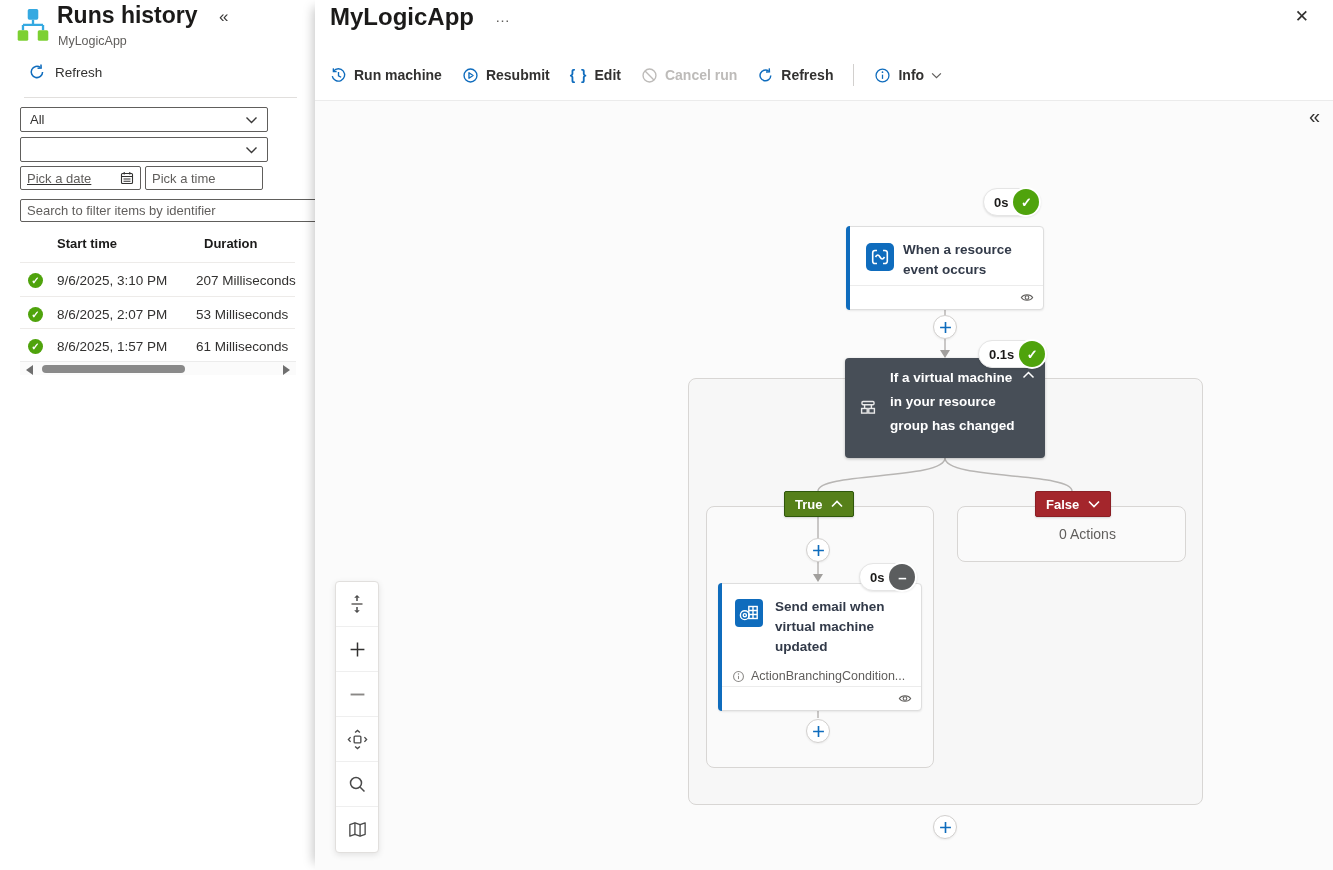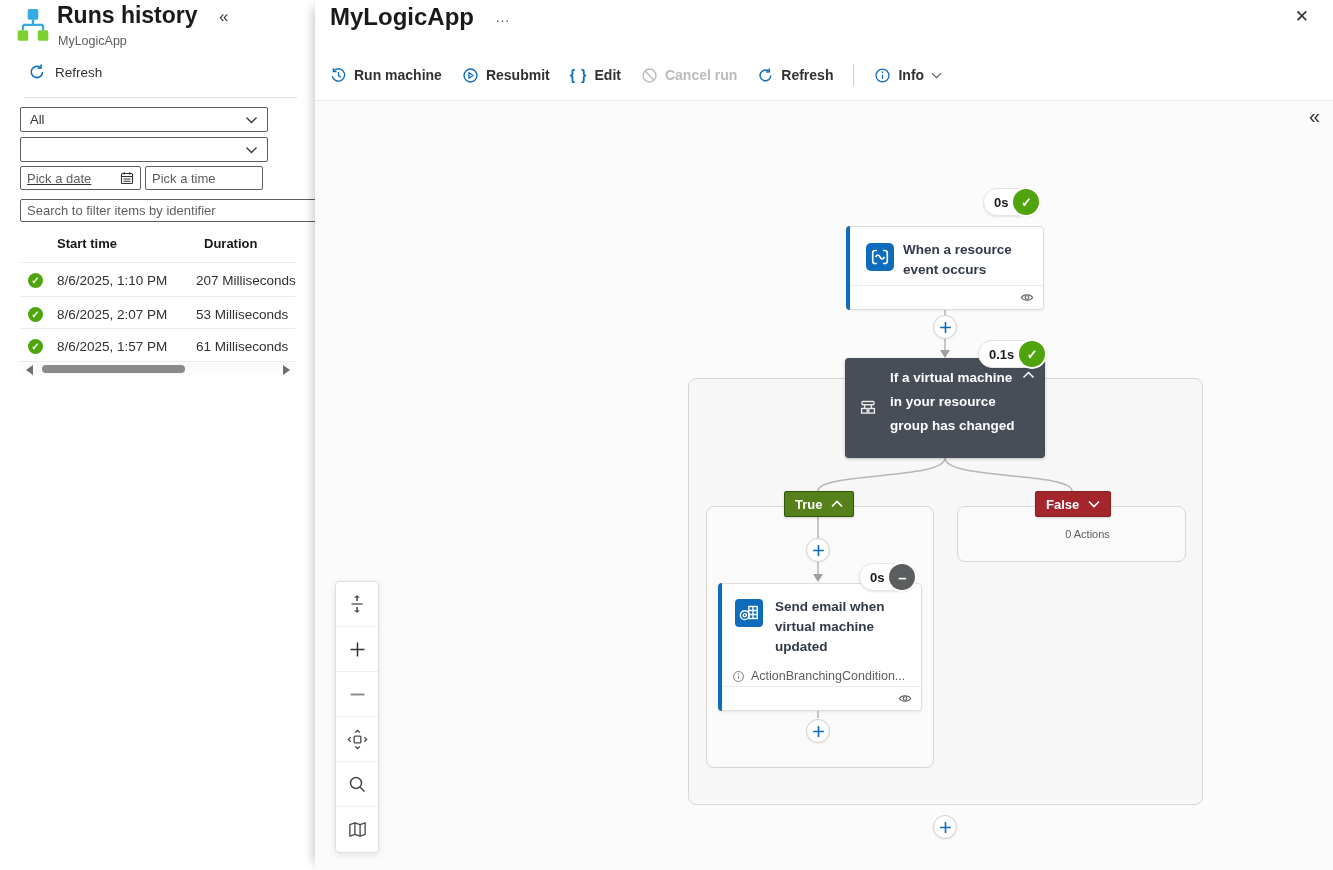--- a/index.html
+++ b/index.html
@@ -53,21 +53,21 @@
   .tb-sep { width:1px; height:22px; background:#d2d0ce; }
   .toolbar-divider { position:absolute; left:0; right:0; top:100px; border-top:1px solid #ebebeb; }
 
   
   .canvas { position:absolute; left:0; right:0; top:101px; bottom:0; background:#fbfbfb; overflow:hidden; }
   .canvas-collapse { position:absolute; right:13px; top:4px; font-size:20px; color:#323130; cursor:pointer; z-index:6; }
 
   .wf-container { position:absolute; left:373px; top:277px; width:515px; height:427px; background:#f7f7f7; border:1px solid #d8d6d4; border-radius:8px; z-index:1; }
   .wf-branch { position:absolute; background:#fafafa; border:1px solid #d8d6d4; border-radius:8px; z-index:1; }
   .wf-branch-true { left:391px; top:405px; width:228px; height:262px; }
-  .wf-branch-false { left:642px; top:405px; width:229px; height:56px; display:flex; align-items:center; justify-content:center; font-size:11px; color:#605e5c;padding-left:32px; }
+  .wf-branch-false { left:642px; top:405px; width:229px; height:56px; display:flex; align-items:center; justify-content:center; font-size:14px; color:#605e5c;padding-left:32px; }
 
   .wf-svg { position:absolute; left:0; top:0; z-index:2; pointer-events:none; }
 
   .wf-card { position:absolute; background:#fff; border:1px solid #dedede; border-radius:4px; box-shadow:0 1px 2px rgba(0,0,0,.08); z-index:3; }
   .accent { position:absolute; left:-1px; top:-1px; bottom:-1px; width:4px; background:#0f6cbd; border-radius:4px 0 0 4px; }
   .card-title { position:absolute; left:56px; top:13px; width:136px; font-size:13.5px; font-weight:600; color:#323a49; line-height:20px; }
   .card-icon { position:absolute; left:19px; top:16px; width:28px; height:28px; }
   .card-strip { position:absolute; left:3px; right:0; bottom:0; height:24px; border-top:1px solid #ececec; }
   .connection-icon { position:absolute; right:9px; bottom:6px; }
 
@@ -160,21 +160,21 @@
     </div>
 
     <div class="runs-head col1">Start time</div>
     <div class="runs-head col2">Duration</div>
     <div class="runs-sep" style="top:262px;"></div>
 
     <div class="run-row" style="top:264px;">
       <span class="success-dot">
           <i>✓</i>
         </span>
-      <span class="rt">8/6/2025, 1:10 PM</span>
+      <span class="rt">9/6/2025, 3:10 PM</span>
       <span class="rd">207 Milliseconds</span>
     </div>
     <div class="runs-sep" style="top:296px;"></div>
 
     <div class="run-row" style="top:298px;">
       <span class="success-dot">
           <i>✓</i>
         </span>
       <span class="rt">8/6/2025, 2:07 PM</span>
       <span class="rd">53 Milliseconds</span>

